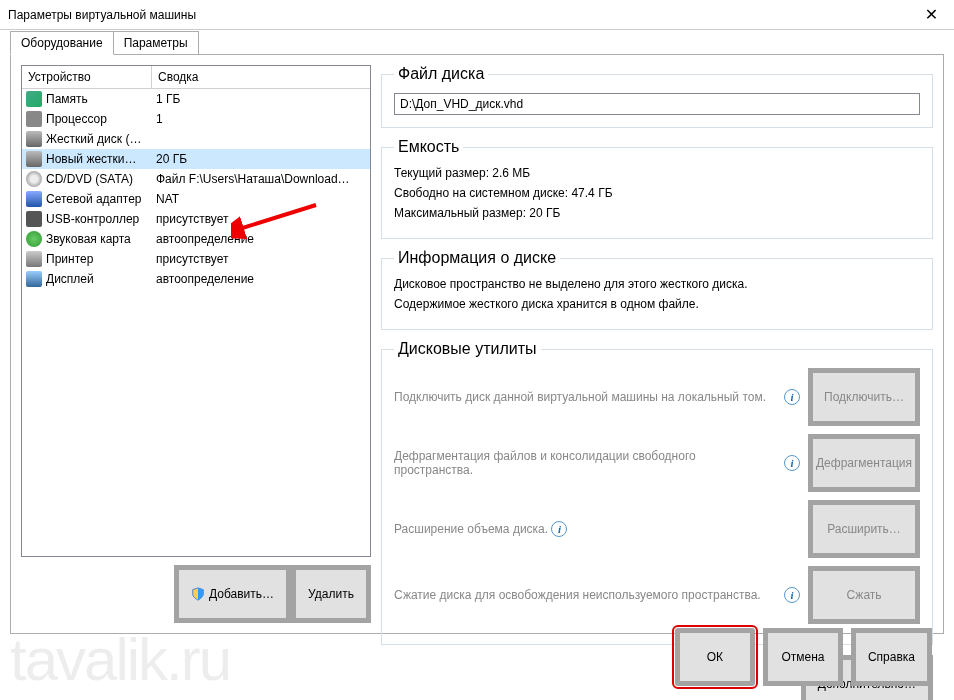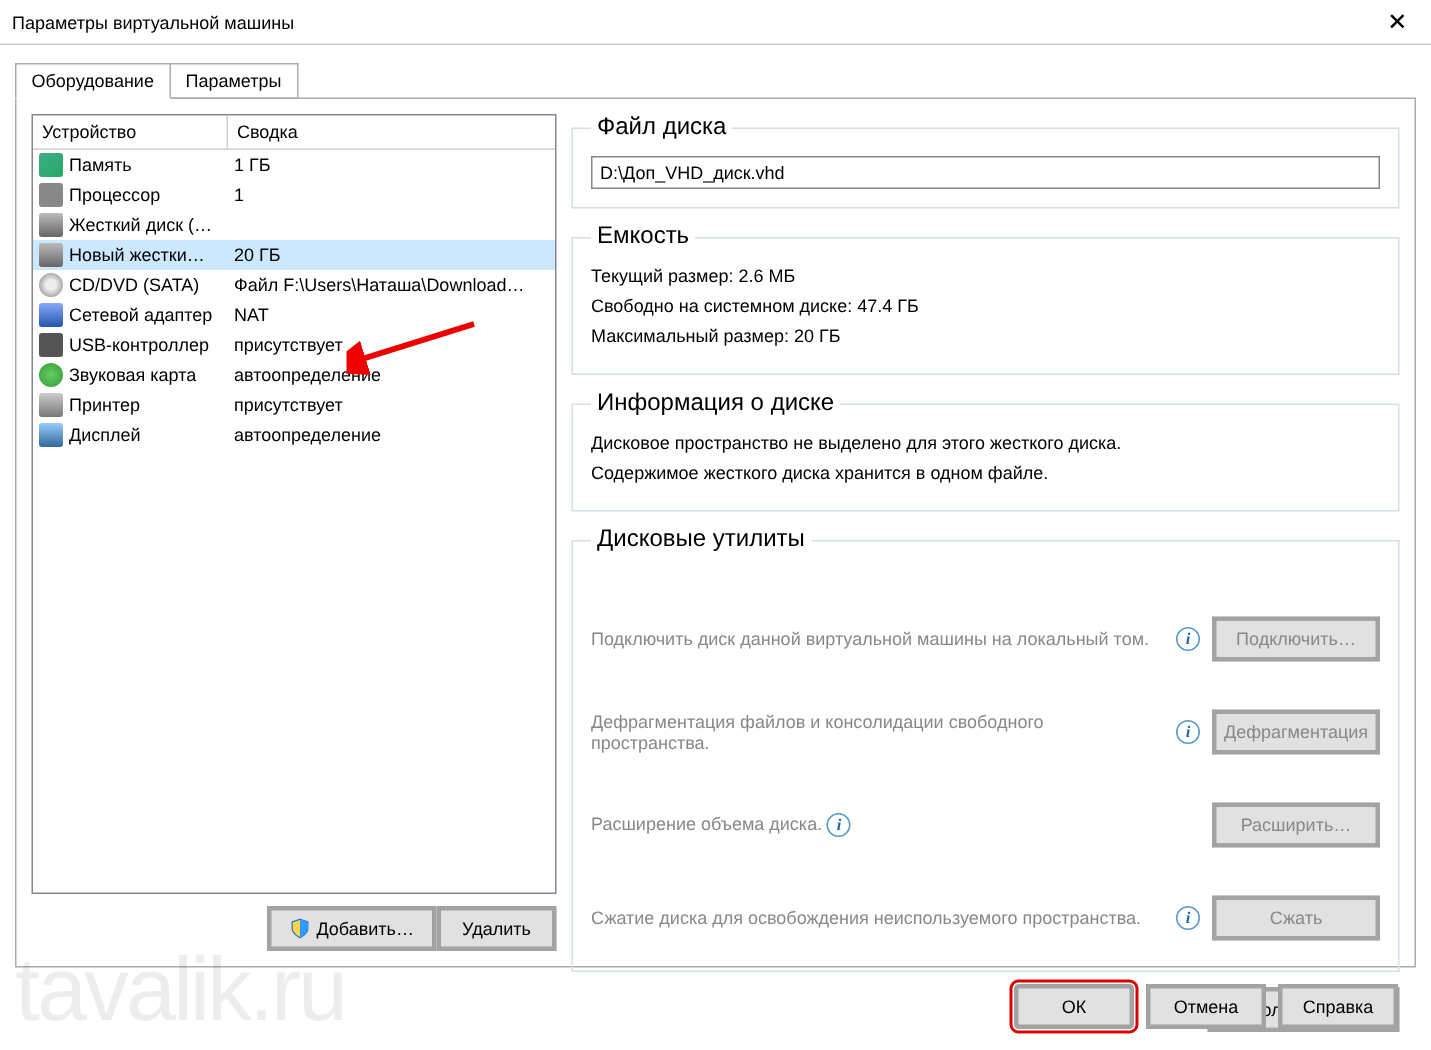--- a/index.html
+++ b/index.html
@@ -2,52 +2,52 @@
 <html><head>
 <meta charset="utf-8">
 <style>
 * { box-sizing: border-box; margin: 0; padding: 0; font-family: "Segoe UI", Tahoma, sans-serif; font-size: 12px; }
 body { background: #fff; width: 954px; height: 700px; position: relative; color: #000; }
 
 .titlebar { display: flex; align-items: center; height: 30px; padding: 0 0 0 8px; border-bottom: 1px solid #ccc; }
 .titlebar .title { flex: 1; font-size: 12px; }
 .titlebar .close { width: 45px; height: 29px; display: flex; align-items: center; justify-content: center; font-size: 16px; cursor: pointer; }
 
-.tabs { display: flex; padding-left: 10px; margin-top: 11px; align-items: center; }
+.tabs { display: flex; padding-left: 10px; margin-top: 0; align-items: center; }
 .tab { padding: 4px 10px; border: 1px solid #acacac; background: #fff; cursor: pointer; position: relative; top: 1px; }
 .tab.active { border-bottom: 1px solid #fff; z-index: 2; }
 .tab + .tab { border-left: none; }
 
 .panel { border: 1px solid #acacac; margin: 0 10px 10px 10px; height: 580px; position: relative; display: flex; padding: 10px; gap: 10px; }
 
 .left { width: 350px; display: flex; flex-direction: column; }
 .dev-list { flex: 1; border: 1px solid #828790; background: #fff; }
 .dev-head { display: flex; border-bottom: 1px solid #d0d0d0; }
 .dev-head .col { padding: 4px 6px; font-weight: normal; }
 .col-dev { width: 130px; border-right: 1px solid #d0d0d0; }
 .col-sum { flex: 1; }
 .dev-row { display: flex; align-items: center; padding: 2px 4px; height: 20px; cursor: pointer; }
 .dev-row.selected { background: #cce8ff; }
 .dev-row .icon { width: 16px; height: 16px; margin-right: 4px; flex-shrink: 0; }
 .dev-row .dev-label { width: 106px; white-space: nowrap; overflow: hidden; text-overflow: ellipsis; }
 .dev-row .dev-summary { flex: 1; white-space: nowrap; overflow: hidden; text-overflow: ellipsis; padding-left: 4px; }
 
 .left-btns { display: flex; justify-content: flex-end; gap: 0; margin-top: 8px; }
-.btn { min-width: 80px; padding: 5px 12px; border: 3px solid #a3a3a3; background: #e1e1e1; cursor: pointer; display: inline-flex; align-items: center; justify-content: center; gap: 4px; }
+.btn { min-width: 80px; padding: 17px 12px; border: 5px solid #a3a3a3; background: #e1e1e1; cursor: pointer; display: inline-flex; align-items: center; justify-content: center; gap: 4px; }
 .btn.disabled { color: #888; cursor: default; }
 
 .right { flex: 1; display: flex; flex-direction: column; gap: 10px; position: relative; }
 
 fieldset { border: 1px solid #d5dfe5; padding: 10px 12px 12px 12px; }
 legend { padding: 0 4px; font-size: 16px; }
 .file-input { width: 100%; border: 1px solid #828790; padding: 3px 5px; background: #fff; }
 
 .cap-row { margin-bottom: 6px; }
 
-.util-row { display: flex; align-items: center; margin-bottom: 8px; gap: 8px; margin-top: 32px; }
+.util-row { display: flex; align-items: center; margin-bottom: 8px; gap: 8px; }
 .util-text { flex: 1; color: #888; }
 .util-row .info-ico { width: 16px; height: 16px; flex-shrink: 0; }
 .util-row .btn { width: 112px; }
 
 .adv-row { display: flex; justify-content: flex-end; margin-top: auto; }
 
 .footer { position: absolute; bottom: 14px; right: 22px; display: flex; gap: 8px; }
 .btn.primary-hl { outline: 2px solid #d00; outline-offset: 1px; border-radius: 3px; }
 
 

